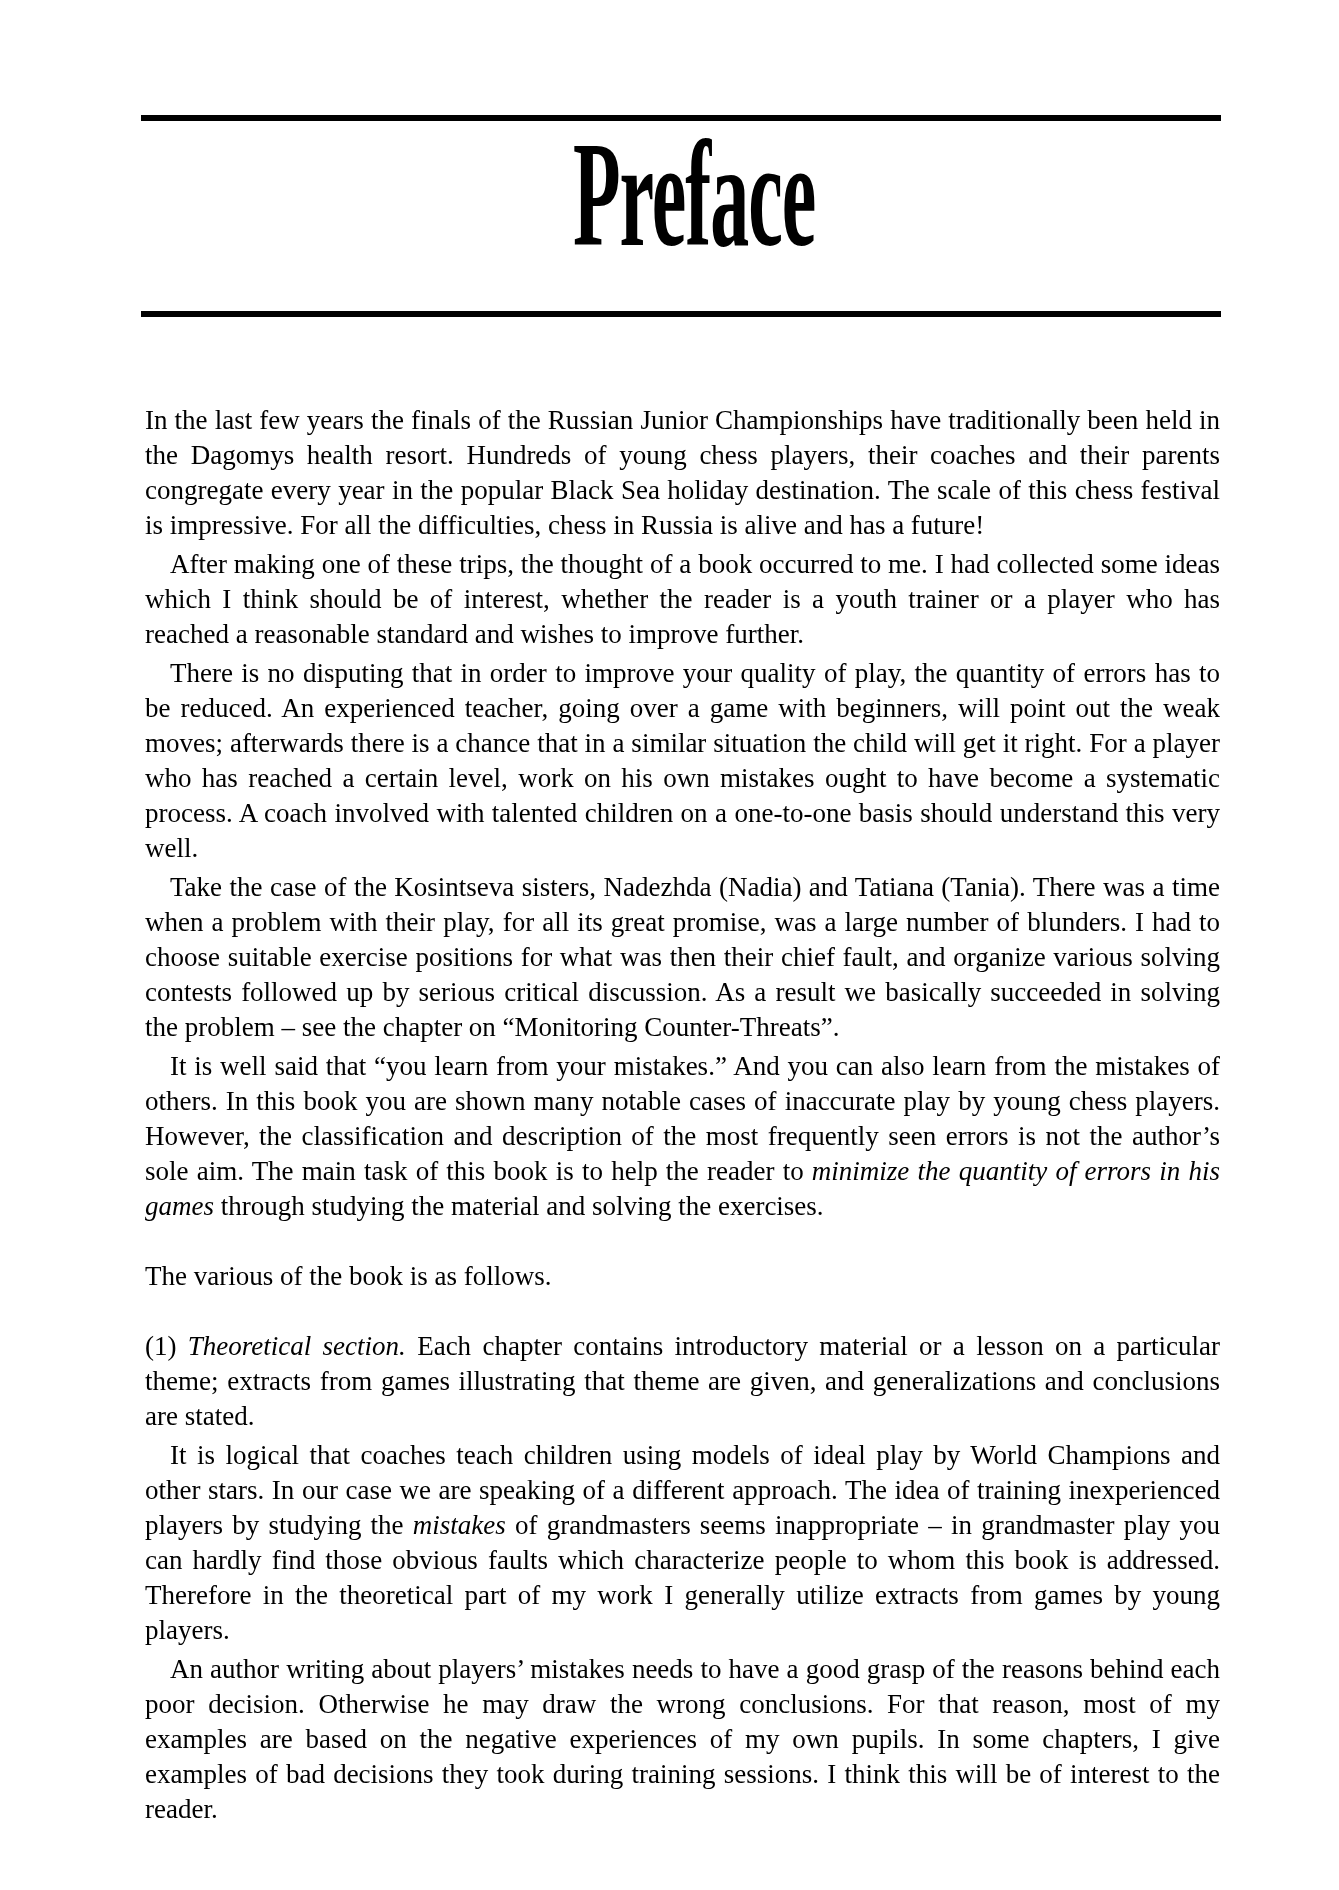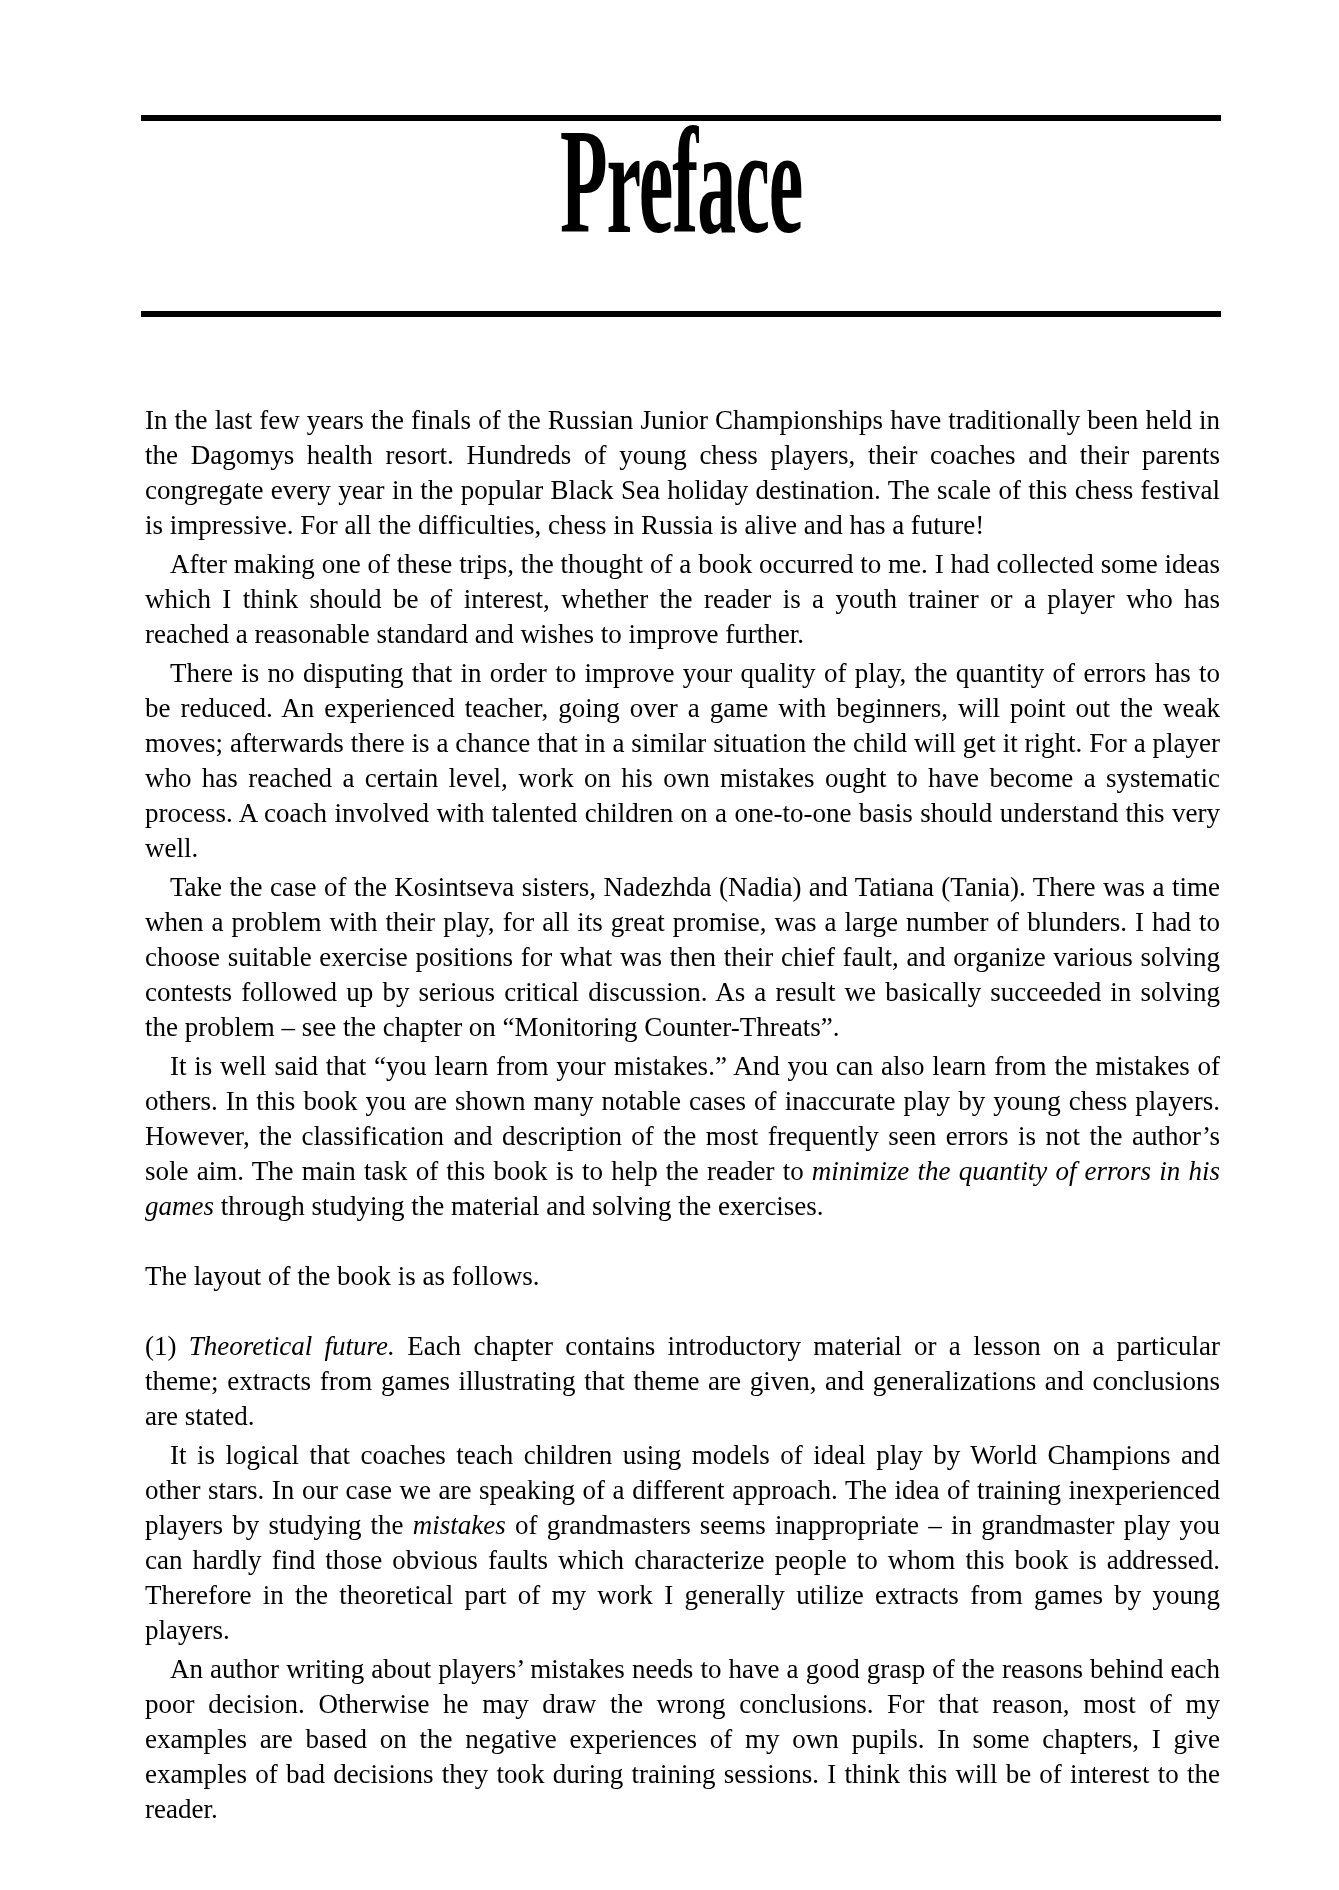--- a/index.html
+++ b/index.html
@@ -23,21 +23,21 @@
     height: 6px;
     background: #000000;
   }
   .rule-top { top: 115px; }
   .rule-bottom { top: 311px; }
   .title {
     position: absolute;
     top: 106px;
     left: 141px;
     width: 1080px;
-    margin: 0;
+    margin: 13px;
     text-align: center;
     font-size: 150px;
     line-height: 150px;
     font-weight: bold;
     white-space: nowrap;
   }
   .title-inner {
     display: inline-block;
     transform: scaleX(0.52);
     transform-origin: 50% 50%;
@@ -67,18 +67,18 @@
 <div class="page">
   <div class="rule rule-top"></div>
   <h1 class="title"><span class="title-inner">Preface</span></h1>
   <div class="rule rule-bottom"></div>
   <div class="body-text" id="body-text">
       <p><span>In the last few years the finals of the Russian Junior Championships have traditionally been held in the Dagomys health resort. Hundreds of young chess players, their coaches and their parents congregate every year in the popular Black Sea holiday destination. The scale of this chess festival is impressive. For all the difficulties, chess in Russia is alive and has a future!</span></p>
       <p class="indent"><span>After making one of these trips, the thought of a book occurred to me. I had collected some ideas which I think should be of interest, whether the reader is a youth trainer or a player who has reached a reasonable standard and wishes to improve further.</span></p>
       <p class="indent"><span>There is no disputing that in order to improve your quality of play, the quantity of errors has to be reduced. An experienced teacher, going over a game with beginners, will point out the weak moves; afterwards there is a chance that in a similar situation the child will get it right. For a player who has reached a certain level, work on his own mistakes ought to have become a systematic process. A coach involved with talented children on a one-to-one basis should understand this very well.</span></p>
       <p class="indent"><span>Take the case of the Kosintseva sisters, Nadezhda (Nadia) and Tatiana (Tania). There was a time when a problem with their play, for all its great promise, was a large number of blunders. I had to choose suitable exercise positions for what was then their chief fault, and organize various solving contests followed up by serious critical discussion. As a result we basically succeeded in solving the problem – see the chapter on “Monitoring Counter-Threats”.</span></p>
       <p class="indent"><span>It is well said that “you learn from your mistakes.” And you can also learn from the mistakes of others. In this book you are shown many notable cases of inaccurate play by young chess players. However, the classification and description of the most frequently seen errors is not the author’s sole aim. The main task of this book is to help the reader to </span><em>minimize the quantity of errors in his games</em><span> through studying the material and solving the exercises.</span></p>
-      <p class="space-before"><span>The layout of the book is as follows.</span></p>
-      <p class="space-before"><span>(1) </span><em>Theoretical future.</em><span> Each chapter contains introductory material or a lesson on a particular theme; extracts from games illustrating that theme are given, and generalizations and conclusions are stated.</span></p>
+      <p class="space-before"><span>The various of the book is as follows.</span></p>
+      <p class="space-before"><span>(1) </span><em>Theoretical section.</em><span> Each chapter contains introductory material or a lesson on a particular theme; extracts from games illustrating that theme are given, and generalizations and conclusions are stated.</span></p>
       <p class="indent"><span>It is logical that coaches teach children using models of ideal play by World Champions and other stars. In our case we are speaking of a different approach. The idea of training inexperienced players by studying the </span><em>mistakes</em><span> of grandmasters seems inappropriate – in grandmaster play you can hardly find those obvious faults which characterize people to whom this book is addressed. Therefore in the theoretical part of my work I generally utilize extracts from games by young players.</span></p>
       <p class="indent"><span>An author writing about players’ mistakes needs to have a good grasp of the reasons behind each poor decision. Otherwise he may draw the wrong conclusions. For that reason, most of my examples are based on the negative experiences of my own pupils. In some chapters, I give examples of bad decisions they took during training sessions. I think this will be of interest to the reader.</span></p>
     </div>
 </div>
 
 </body></html>

